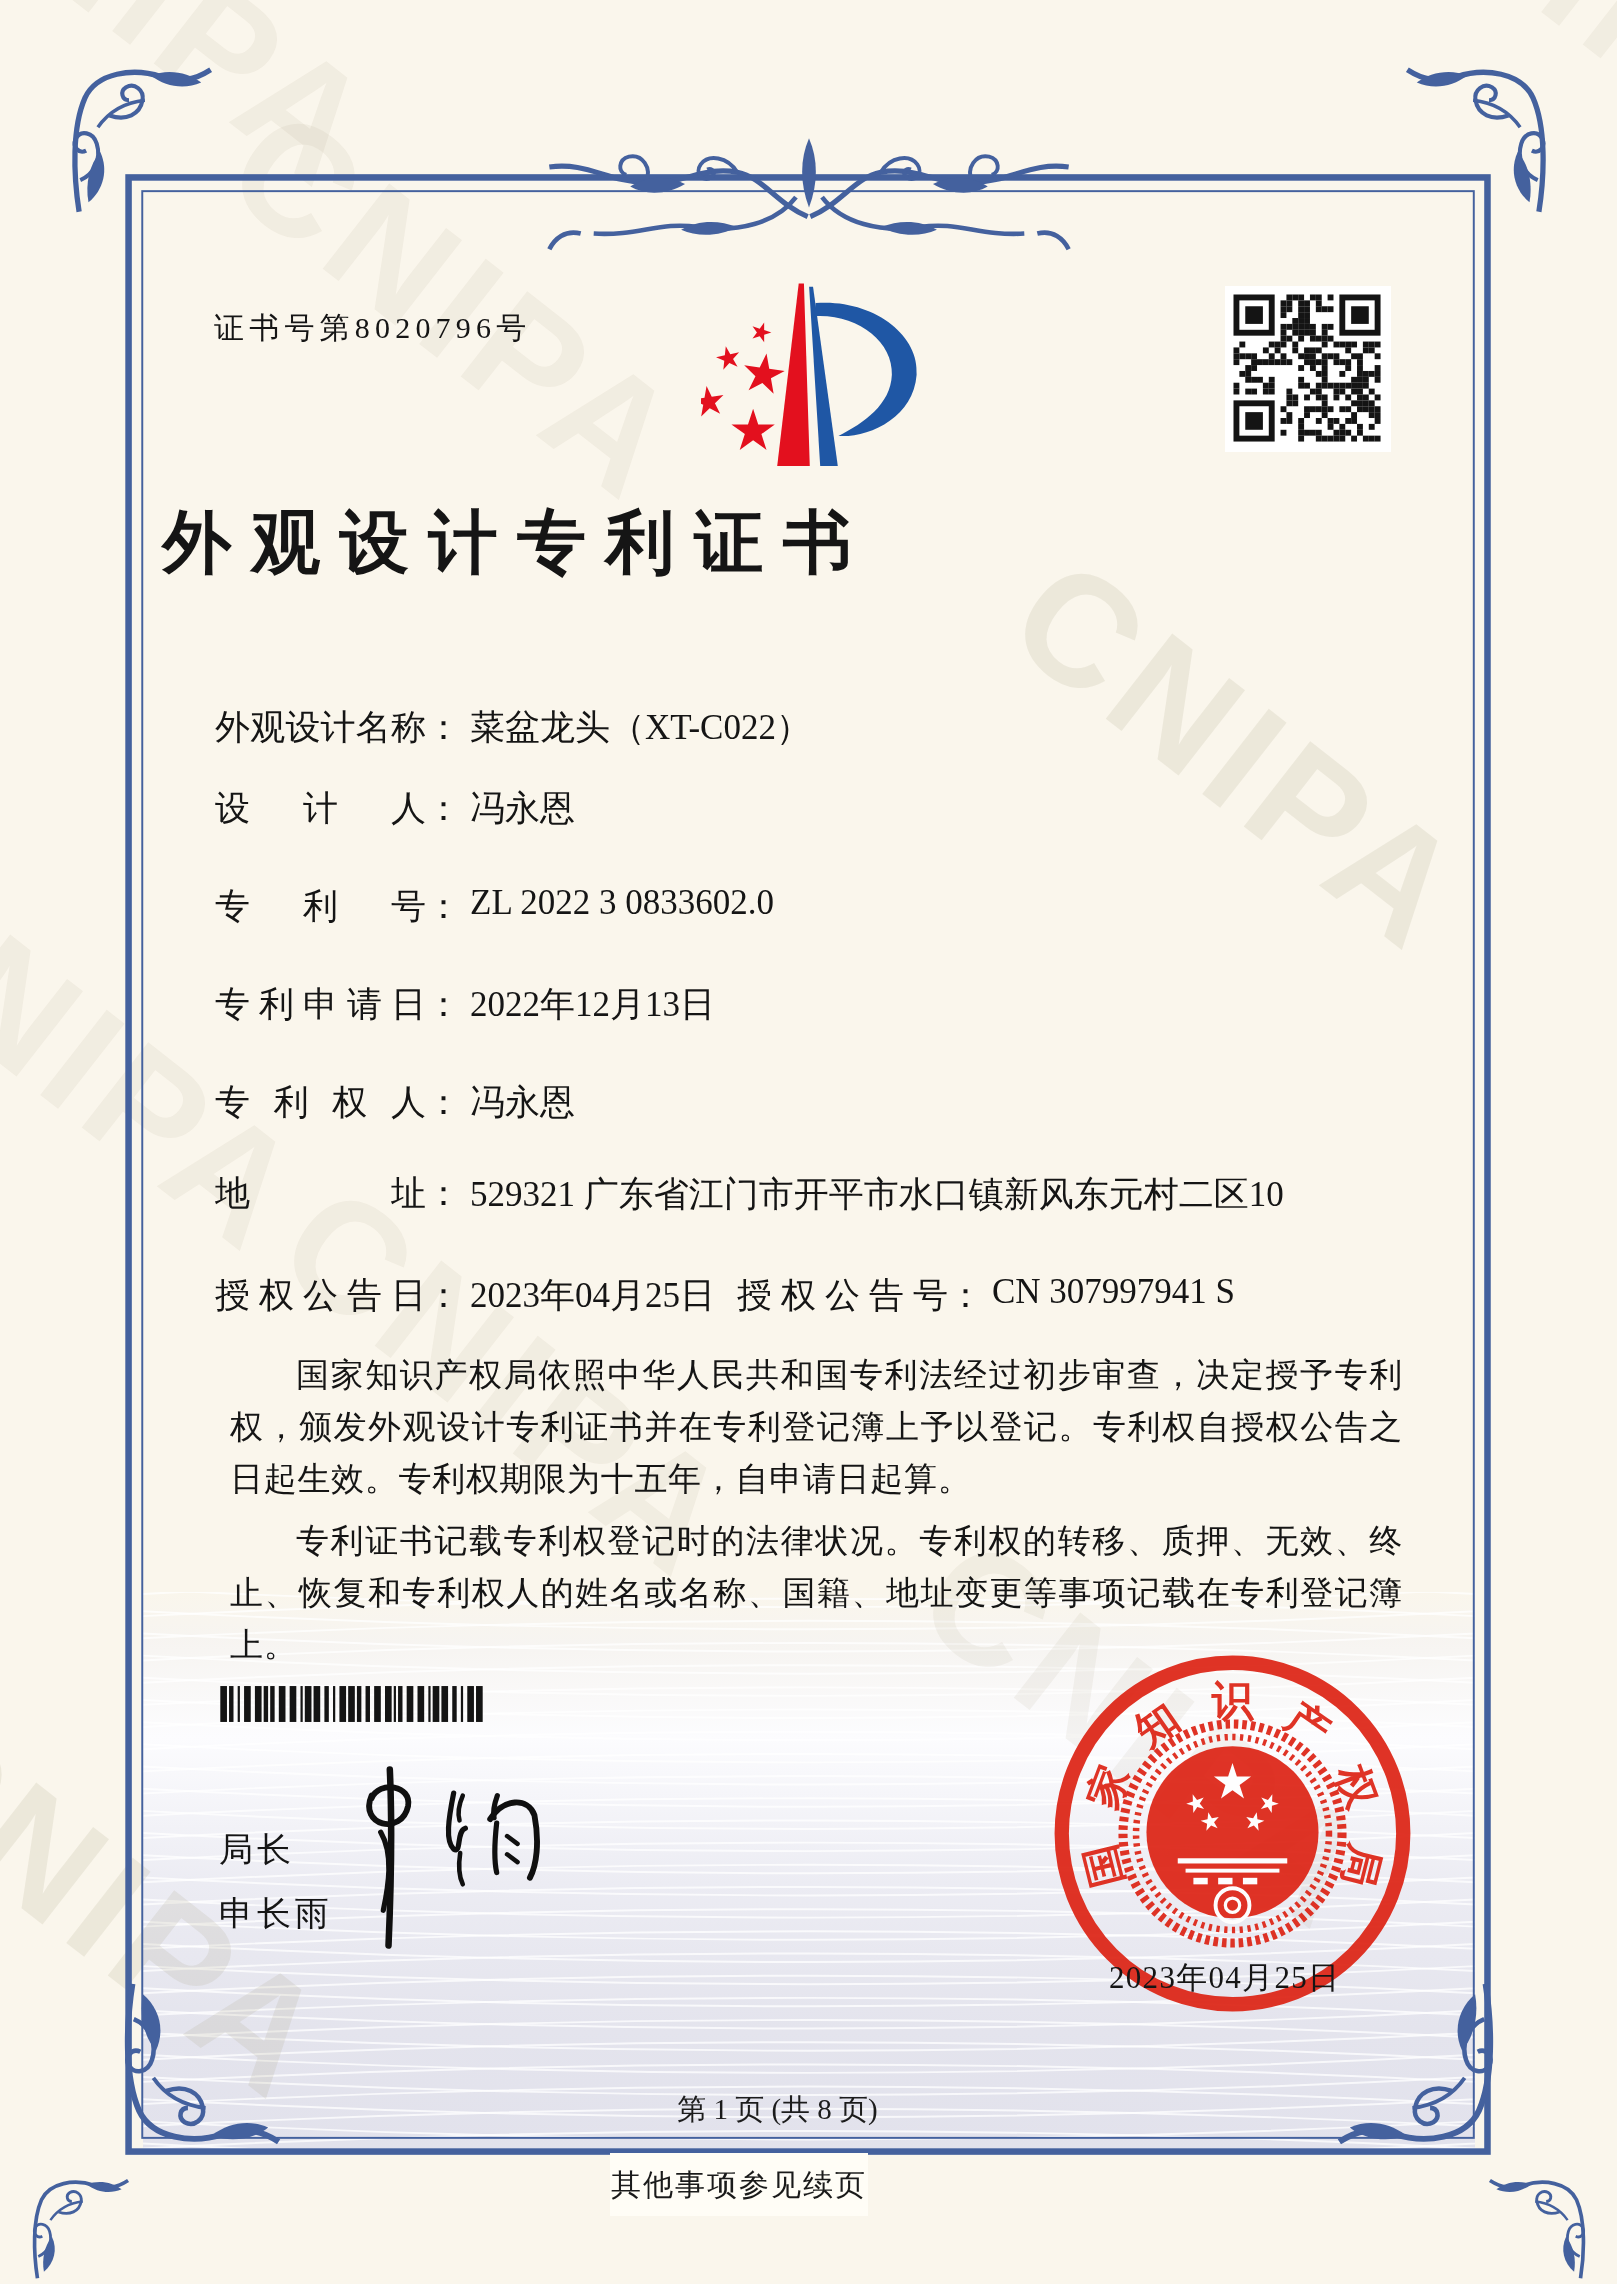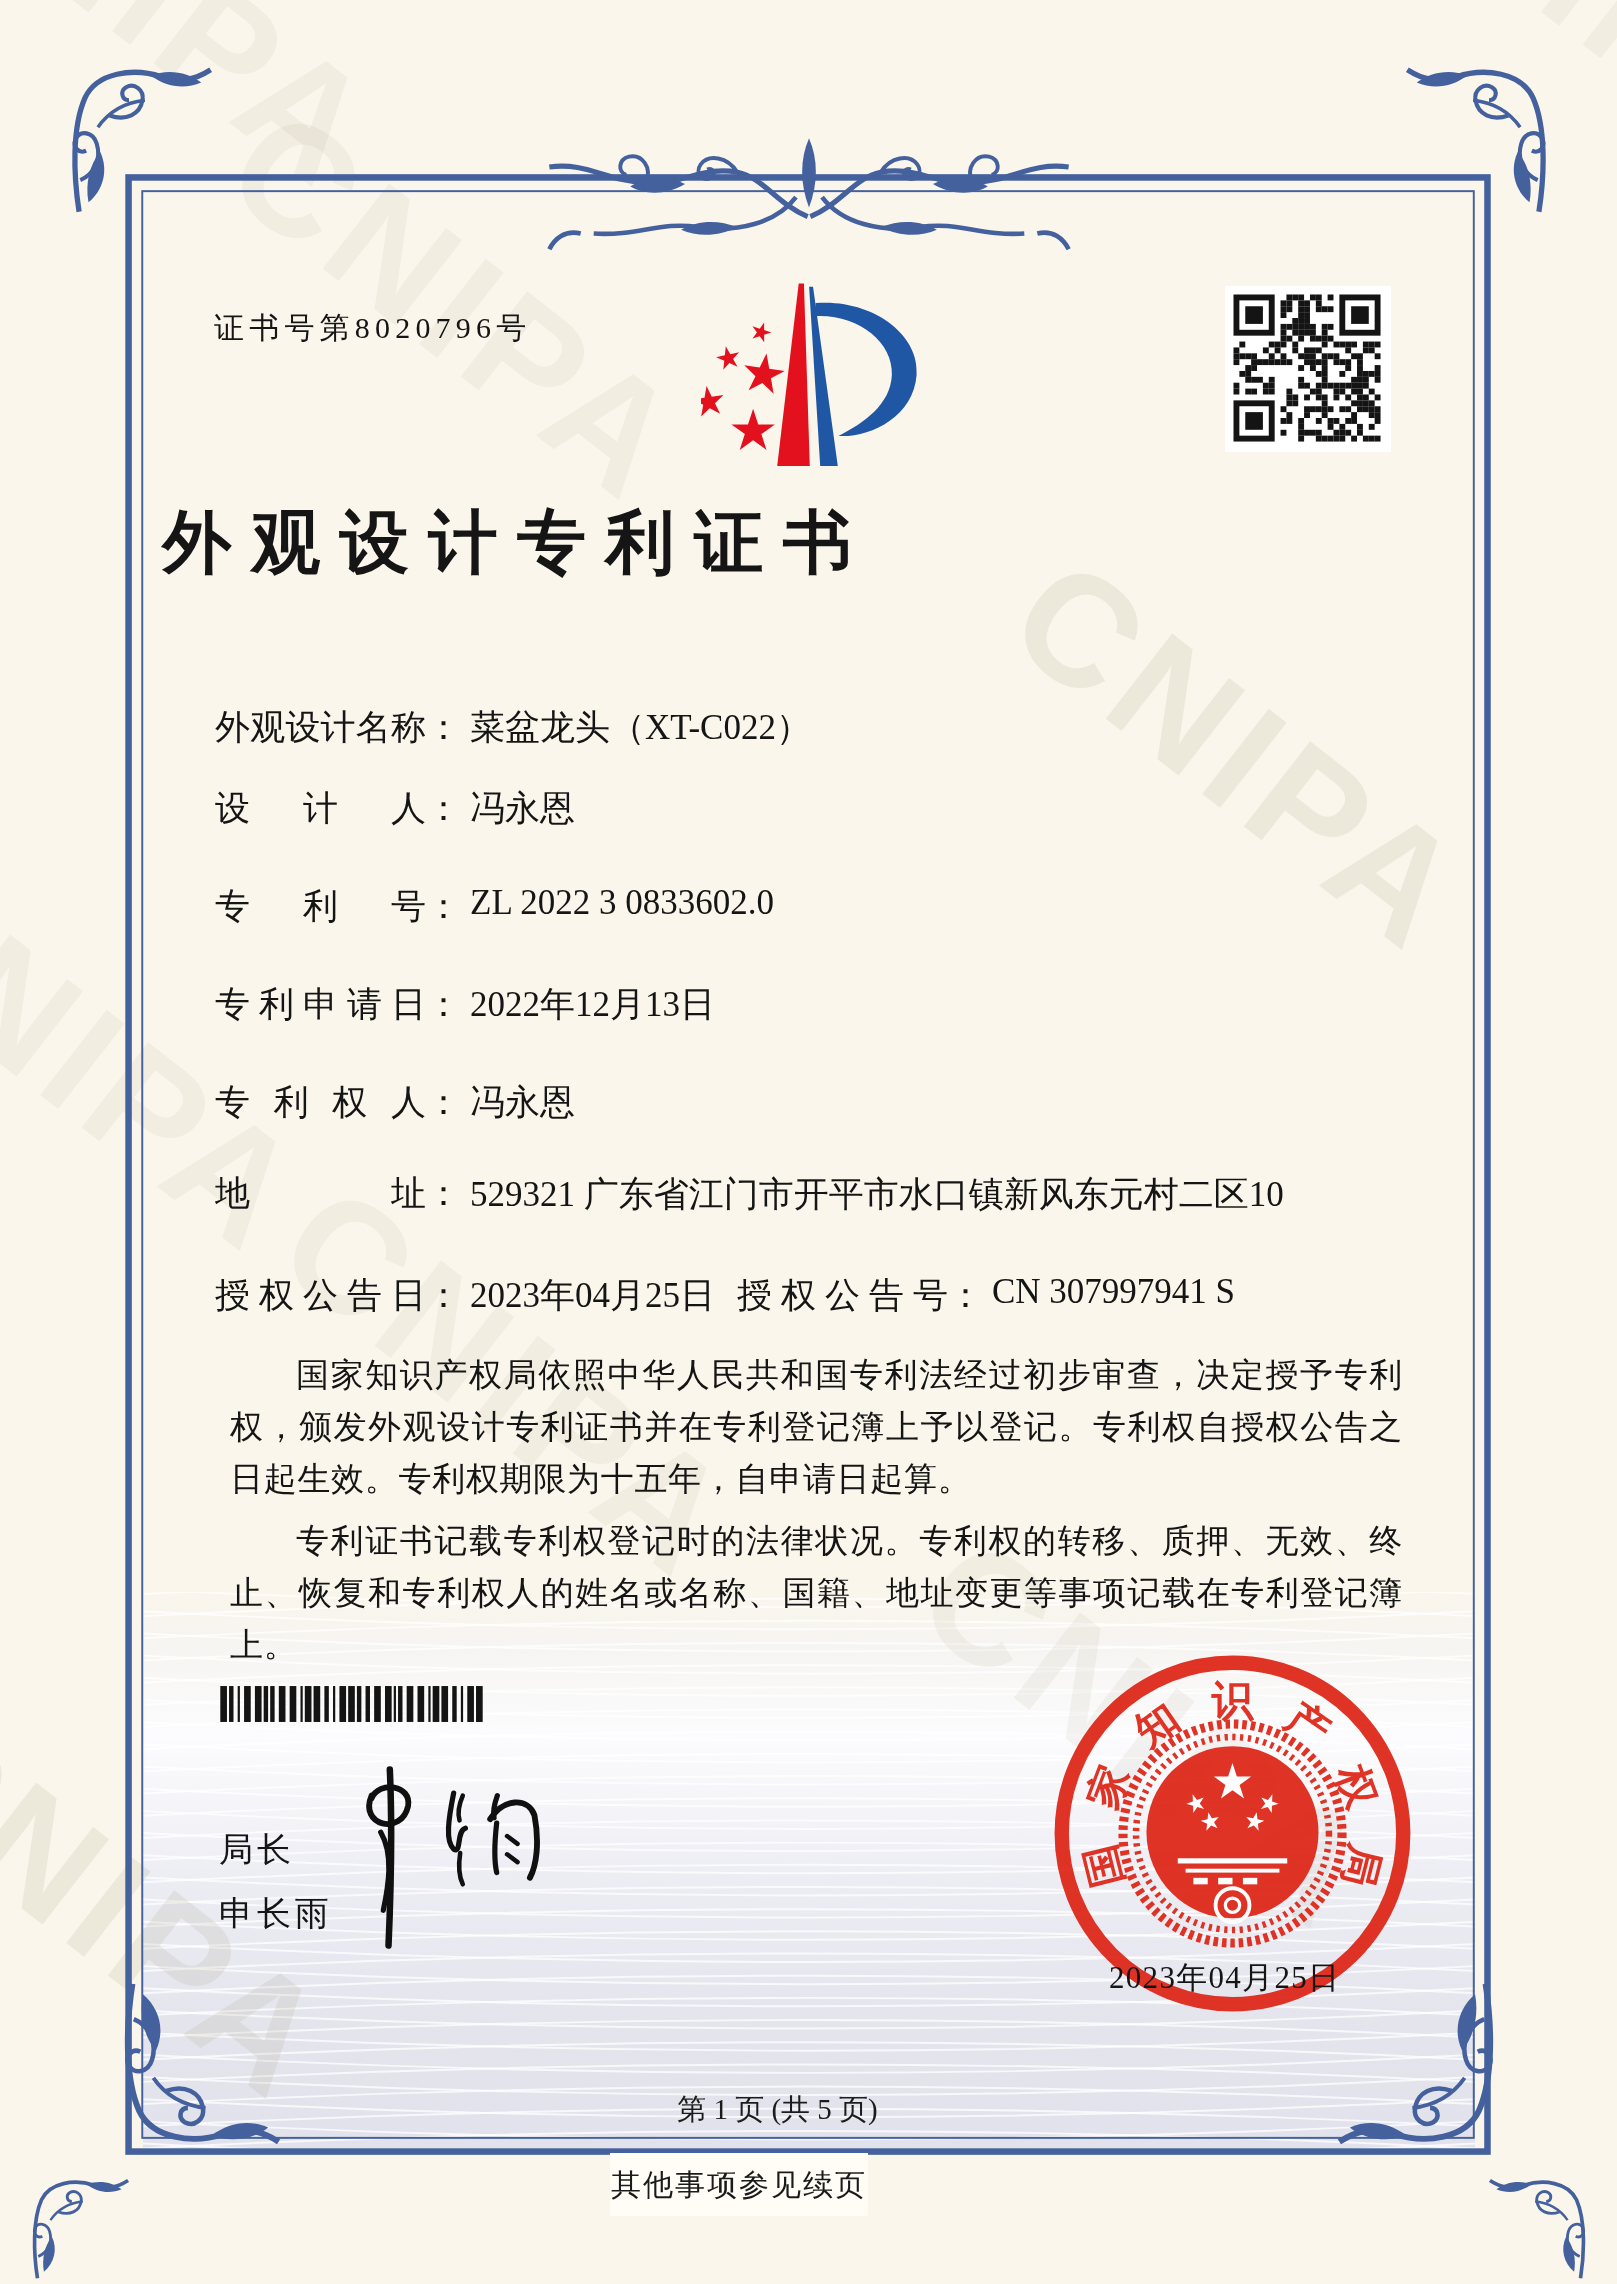--- a/index.html
+++ b/index.html
@@ -535,16 +535,16 @@
         <text x="280" y="98" transform="rotate(0 280 280)" text-anchor="middle" font-size="64" font-weight="bold" fill="#dd2314" font-family="&quot;Liberation Serif&quot;,&quot;DejaVu Serif&quot;,serif">识</text>
         <text x="280" y="98" transform="rotate(34.66666666666666 280 280)" text-anchor="middle" font-size="64" font-weight="bold" fill="#dd2314" font-family="&quot;Liberation Serif&quot;,&quot;DejaVu Serif&quot;,serif">产</text>
         <text x="280" y="98" transform="rotate(69.33333333333331 280 280)" text-anchor="middle" font-size="64" font-weight="bold" fill="#dd2314" font-family="&quot;Liberation Serif&quot;,&quot;DejaVu Serif&quot;,serif">权</text>
         <text x="280" y="98" transform="rotate(104 280 280)" text-anchor="middle" font-size="64" font-weight="bold" fill="#dd2314" font-family="&quot;Liberation Serif&quot;,&quot;DejaVu Serif&quot;,serif">局</text>
       </g>
   </g>
 </svg>
 
 <div id="seal-date" class="content-item">2023年04月25日</div>
 
-<div id="page-footer" class="content-item">第 1 页 (共 5 页)</div>
+<div id="page-footer" class="content-item">第 1 页 (共 8 页)</div>
 
 <div id="continuation-band" class="abs">其他事项参见续页</div>
 
 
 </body></html>

